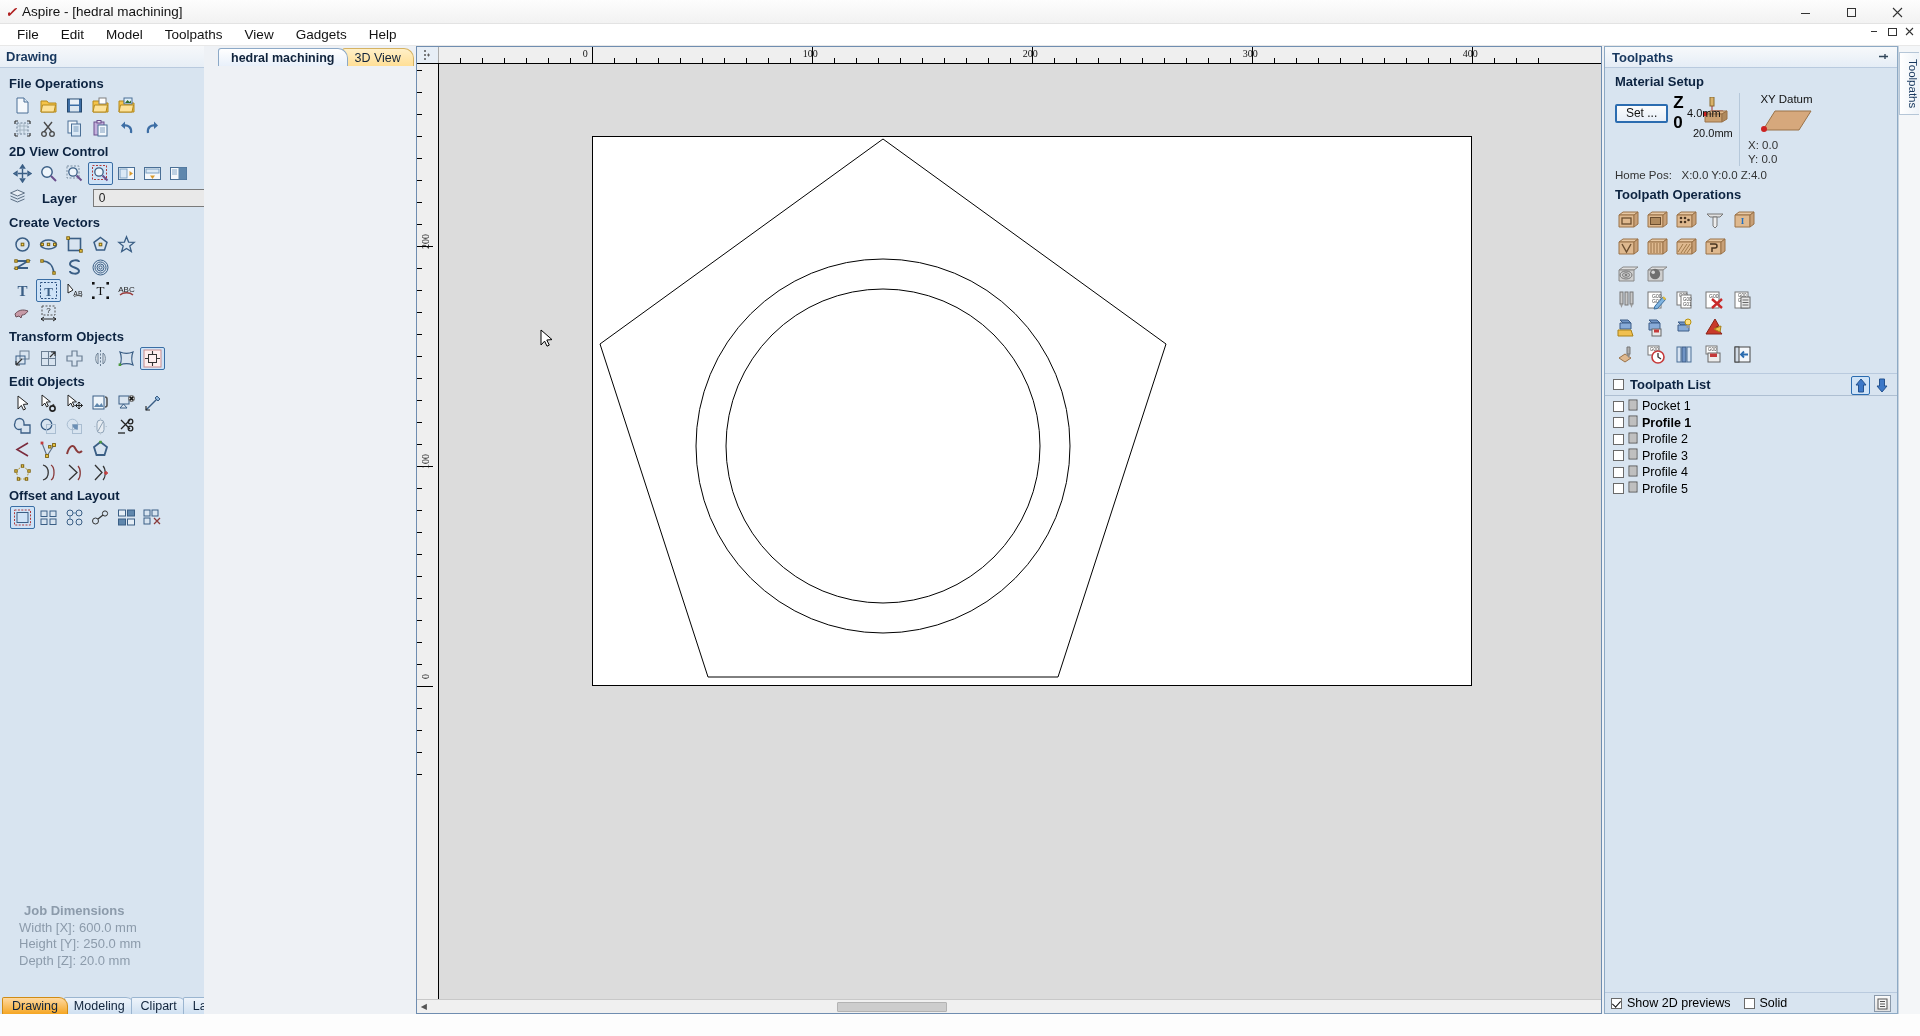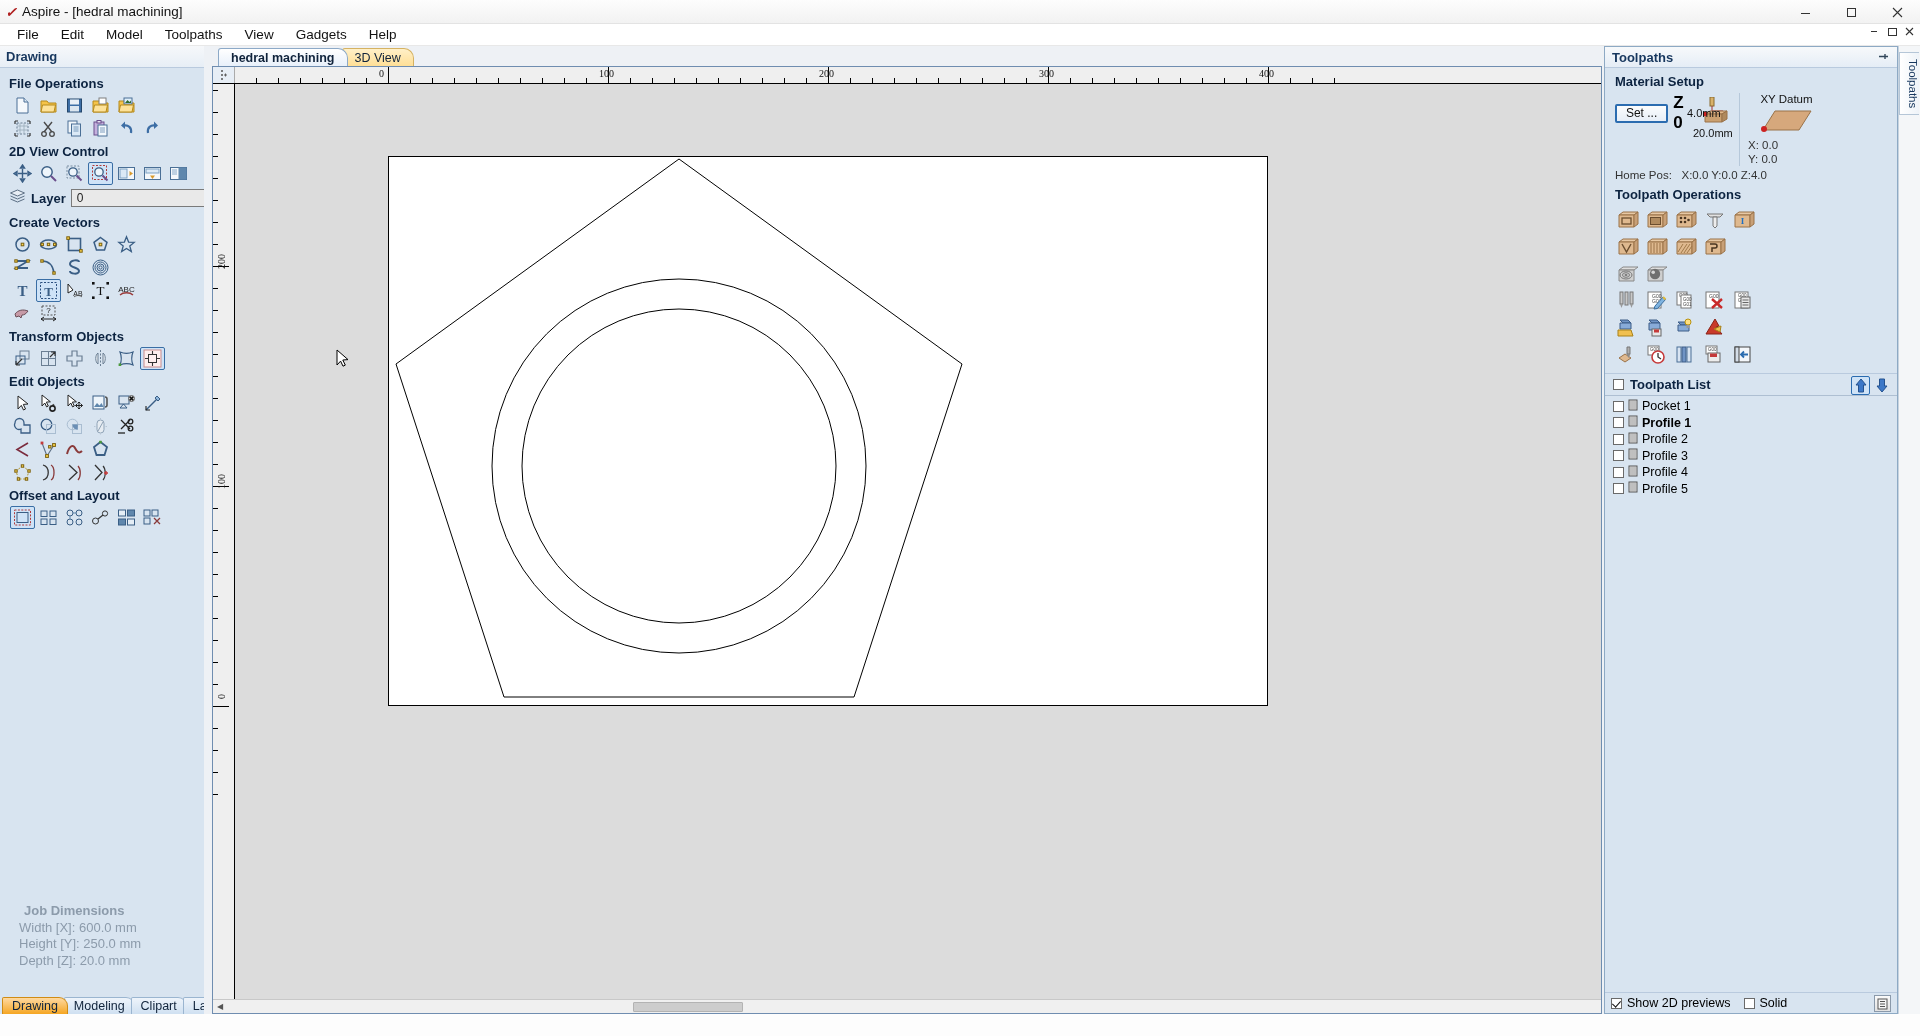--- a/index.html
+++ b/index.html
@@ -48,21 +48,21 @@
   .lp-body { flex:1; overflow:hidden; padding:4px 0 0 0; position:relative; }
   .grp-title { font-weight:bold; font-size:13px; color:#0c2340; padding:4px 0 3px 9px; }
   .icon-row { display:flex; padding-left:10px; gap:1px; }
   .tbtn {
     width:25px; height:23px; display:flex; align-items:center; justify-content:center;
     border:1px solid transparent; border-radius:2px;
   }
   .tbtn.sel { border:1px solid #3a6ea5; background:#cfe3f7;}
   .tbtn svg { display:block; }
 
-  .layer-row { display:flex; align-items:center; padding:3px 6px 3px 9px; gap:5px;}
+  .layer-row { display:flex; align-items:center; padding:3px 6px 3px 9px; gap:16px;}
   .layer-label { font-weight:bold; font-size:13px; color:#0c2340;}
   .layer-combo {
     flex:1; height:18px; background:#e9e9e9; border:1px solid #7a7a7a;
     display:flex; align-items:center; padding-left:5px; font-size:12px; color:#222;
     position:relative;
   }
   .layer-combo .arrow {
     position:absolute; right:0; top:0; width:16px; height:16px; background:#e9e9e9;
     border-left:1px solid #b5b5b5; display:flex; align-items:center; justify-content:center;
     font-size:8px; color:#333;
@@ -77,21 +77,21 @@
     height:17px; padding:0 9px 0 9px; font-size:12.5px; color:#10233b;
     background:linear-gradient(#eef4fb,#cfe0f1); border:1px solid #9ab5d0;
     border-bottom:none; border-radius:2px 9px 0 0; display:flex; align-items:center;
     margin-right:-4px;
   }
   .lp-tab.active { background:linear-gradient(#ffd9a0,#f5a623); border-color:#d08c15; font-weight:normal; z-index:3;}
 
   
   .center {
     position:absolute; left:204px; right:316px; top:46px; bottom:22px;
-    background:#eef1f5; display:flex; flex-direction:column;
+    background:#eef1f5; display:flex; flex-direction:row;
   }
   .doc-tabs { height:20px; display:flex; align-items:flex-end; padding-left:14px; background:#eef1f5;}
   .doc-tab {
     height:18px; padding:0 12px; font-size:12.5px; display:flex; align-items:center;
     background:linear-gradient(#ffffff,#dbe8f6); border:1px solid #8ca9c7; border-bottom:none;
     border-radius:3px 10px 0 0; margin-right:-6px; color:#10233b;
   }
   .doc-tab.active { font-weight:bold; z-index:4; background:linear-gradient(#ffffff,#e8f0fa);}
   .doc-tab.view3d { background:linear-gradient(#fff0c8,#ffdf96); border-color:#d5b262; z-index:2;}
 

